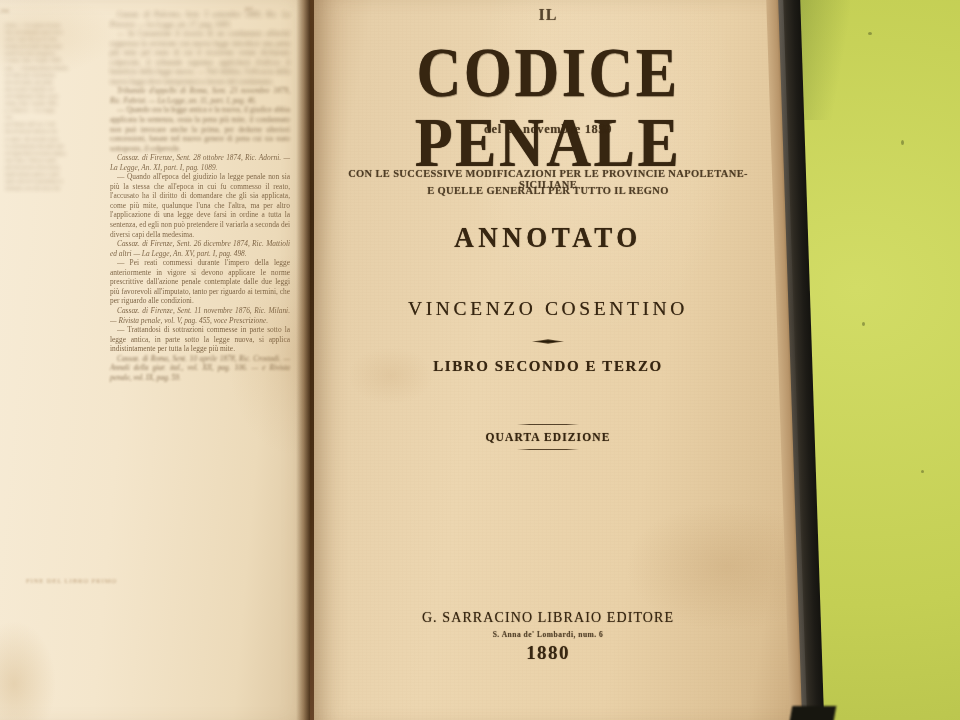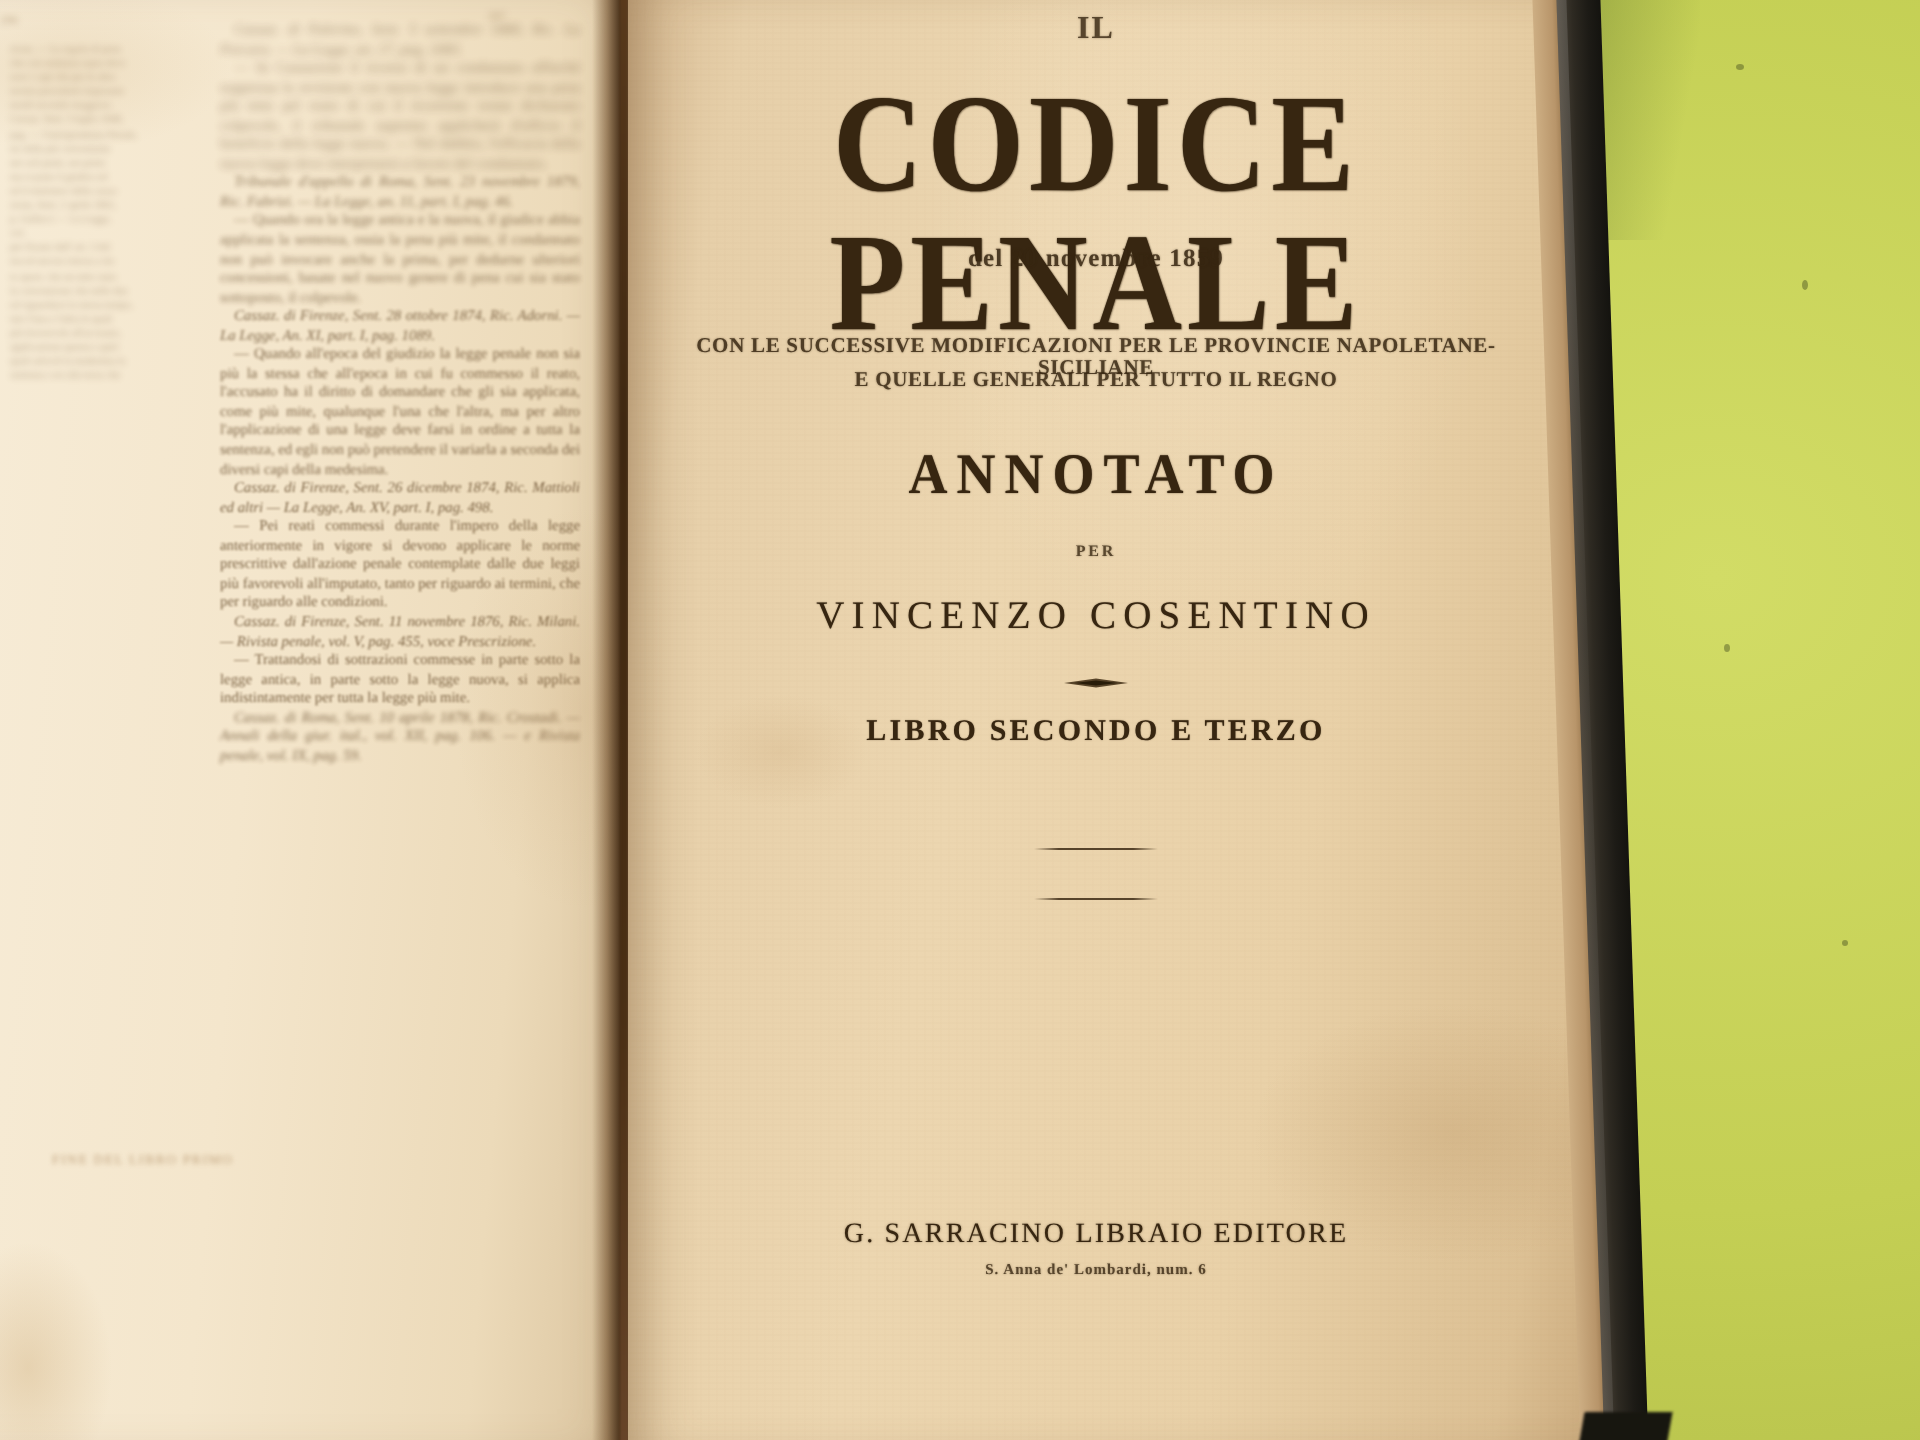--- a/index.html
+++ b/index.html
@@ -365,37 +365,38 @@
       <div class="paper-grain"></div>
     </div>
 
     <div class="tp">
       <div class="l-il ink">IL</div>
       <div class="l-title ink">CODICE PENALE</div>
       <div class="l-date ink">del 20 novembre 1859</div>
       <div class="l-sub1 ink">CON LE SUCCESSIVE MODIFICAZIONI PER LE PROVINCIE NAPOLETANE-SICILIANE</div>
       <div class="l-sub2 ink">E QUELLE GENERALI PER TUTTO IL REGNO</div>
       <div class="l-annotato ink">ANNOTATO</div>
-      <div class="l-per ink">PER</div>
       <div class="l-author ink">VINCENZO COSENTINO</div>
 
       <div class="ornament">
         <svg width="34" height="7" viewBox="0 0 34 7" aria-hidden="true">
           <path d="M1 3.5 L9 2.4 L17 1.2 L25 2.4 L33 3.5 L25 4.6 L17 5.8 L9 4.6 Z" fill="#3d2a12" opacity=".85"></path>
           <path d="M6 3.5 L17 2.2 L28 3.5 L17 4.8 Z" fill="#241805" opacity=".9"></path>
         </svg>
       </div>
 
       <div class="l-libro ink">LIBRO SECONDO E TERZO</div>
 
       <div class="rule rule-top"></div>
+      <div class="l-edizione ink">QUARTA EDIZIONE</div>
       <div class="rule rule-bot"></div>
 
       <div class="l-publisher ink">G. SARRACINO LIBRAIO EDITORE</div>
       <div class="l-address ink">S. Anna de' Lombardi, num. 6</div>
+      <div class="l-year ink">1880</div>
     </div>
 
     <div class="cover-edge">
       <div class="edge-paper"></div>
       <div class="edge-board"></div>
       <div class="edge-gloss"></div>
     </div>
     <div class="cover-foot"></div>
 
   </div>

